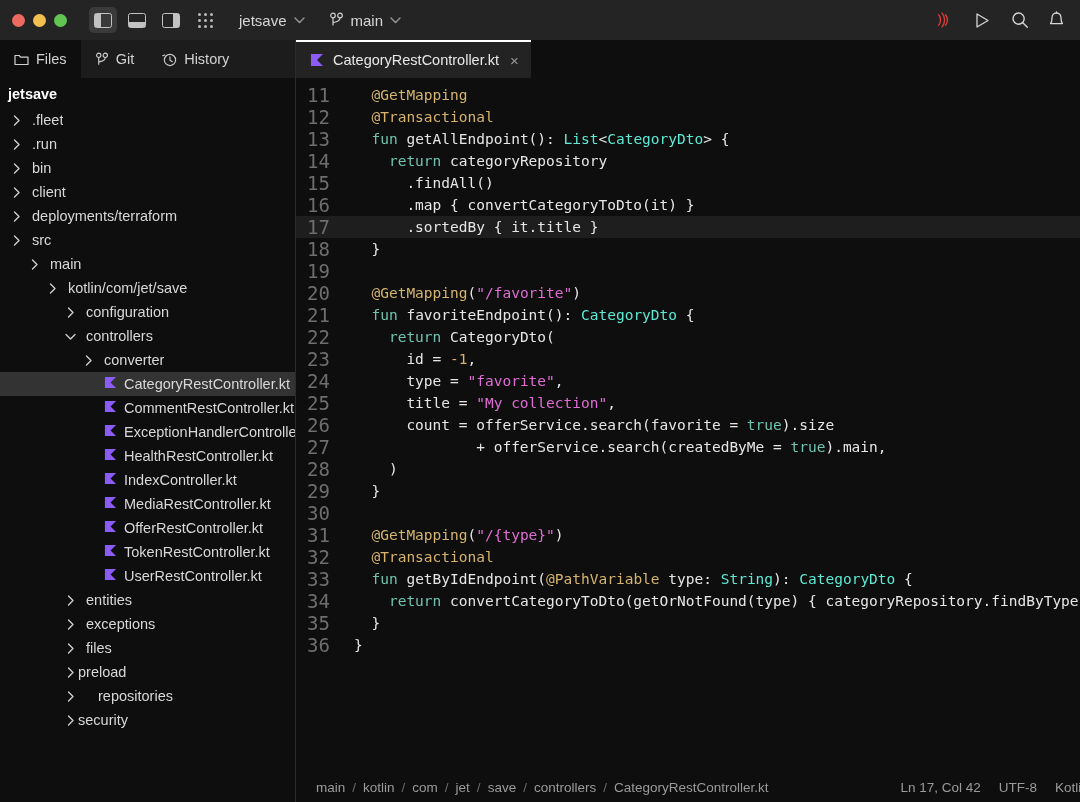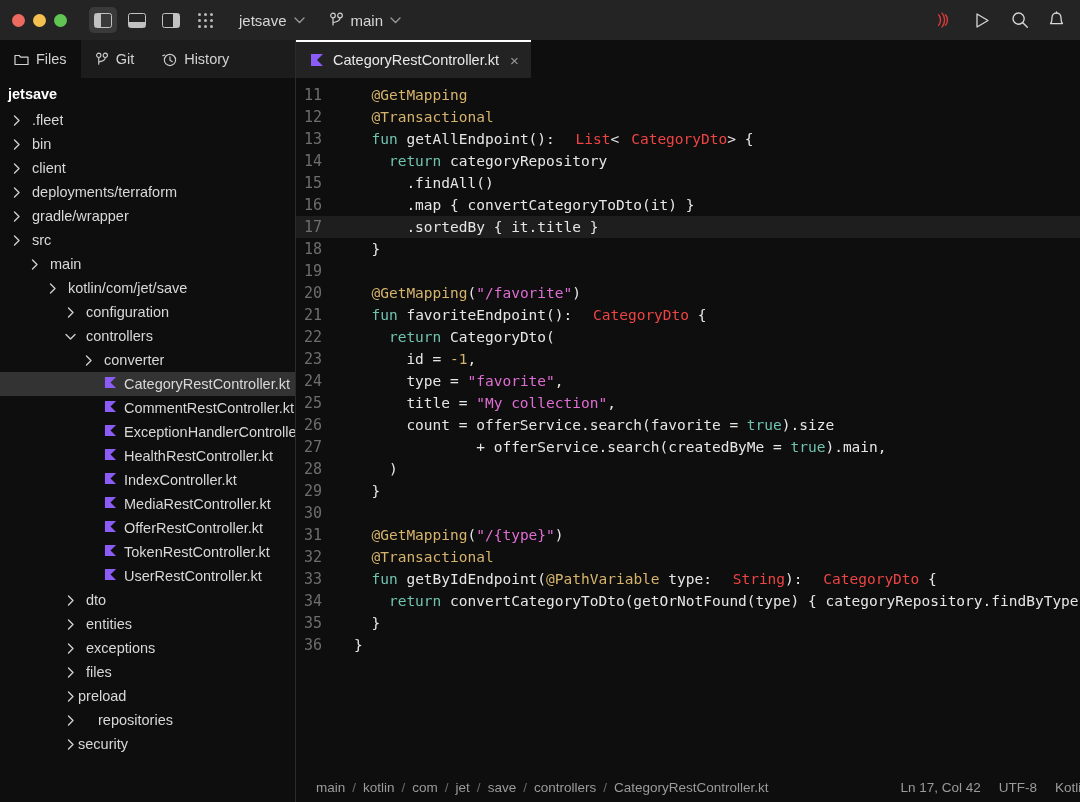--- a/index.html
+++ b/index.html
@@ -110,29 +110,29 @@
     flex: 1; position: relative; overflow: hidden;
     background: #0e0e0e;
     font-family: "DejaVu Sans Mono", "Liberation Mono", monospace;
     font-size: 14.5px;
     line-height: 22px;
     padding-top: 6px;
   }
   .cline { display: flex; height: 22px; align-items: center; white-space: pre; }
   .cline.hl { background: #1e1e1e; }
   .gutter {
-    width: 46px; flex: 0 0 46px; text-align: center; padding-right: 12px;
-    color: #6e6e6e; font-size: 15px;
+    width: 46px; flex: 0 0 46px; text-align: right; padding-right: 12px;
+    color: #6e6e6e; font-size: 19px;
   }
   .ctext { padding-left: 12px; color: #e6e6e6; }
 
   
   .k-ann { color: #d6b46c; }
   .k-kw  { color: #6fc3b0; }
-  .k-type{ color: #ef4444; margin-left: 12px; }
+  .k-type{ color: #5eead4; }
   .k-str { color: #e06dd4; }
   .k-num { color: #d6b46c; }
   .k-plain { color: #e6e6e6; }
 
   
   .status {
     height: 30px; display: flex; align-items: center;
     background: #0e0e0e; color: #9b9b9b; font-size: 13.5px;
     padding: 0 16px 0 20px;
   }
@@ -259,45 +259,45 @@
               </svg>
             </span>
             <span class="row-label" style="margin-left: 8px;">.fleet</span>
           </div>
           <div class="row">
             <span class="chev" style="margin-left: 8px;">
               <svg width="7" height="11" viewBox="0 0 7 11">
                 <path d="M1.5 1 L6 5.5 L1.5 10" stroke="#cfcfcf" stroke-width="1.35" fill="none" stroke-linecap="round" stroke-linejoin="round"></path>
               </svg>
             </span>
+            <span class="row-label" style="margin-left: 8px;">.run</span>
+          </div>
+          <div class="row">
+            <span class="chev" style="margin-left: 8px;">
+              <svg width="7" height="11" viewBox="0 0 7 11">
+                <path d="M1.5 1 L6 5.5 L1.5 10" stroke="#cfcfcf" stroke-width="1.35" fill="none" stroke-linecap="round" stroke-linejoin="round"></path>
+              </svg>
+            </span>
             <span class="row-label" style="margin-left: 8px;">bin</span>
           </div>
           <div class="row">
             <span class="chev" style="margin-left: 8px;">
               <svg width="7" height="11" viewBox="0 0 7 11">
                 <path d="M1.5 1 L6 5.5 L1.5 10" stroke="#cfcfcf" stroke-width="1.35" fill="none" stroke-linecap="round" stroke-linejoin="round"></path>
               </svg>
             </span>
             <span class="row-label" style="margin-left: 8px;">client</span>
           </div>
           <div class="row">
             <span class="chev" style="margin-left: 8px;">
               <svg width="7" height="11" viewBox="0 0 7 11">
                 <path d="M1.5 1 L6 5.5 L1.5 10" stroke="#cfcfcf" stroke-width="1.35" fill="none" stroke-linecap="round" stroke-linejoin="round"></path>
               </svg>
             </span>
             <span class="row-label" style="margin-left: 8px;">deployments/terraform</span>
-          </div>
-          <div class="row">
-            <span class="chev" style="margin-left: 8px;">
-              <svg width="7" height="11" viewBox="0 0 7 11">
-                <path d="M1.5 1 L6 5.5 L1.5 10" stroke="#cfcfcf" stroke-width="1.35" fill="none" stroke-linecap="round" stroke-linejoin="round"></path>
-              </svg>
-            </span>
-            <span class="row-label" style="margin-left: 8px;">gradle/wrapper</span>
           </div>
           <div class="row">
             <span class="chev" style="margin-left: 8px;">
               <svg width="7" height="11" viewBox="0 0 7 11">
                 <path d="M1.5 1 L6 5.5 L1.5 10" stroke="#cfcfcf" stroke-width="1.35" fill="none" stroke-linecap="round" stroke-linejoin="round"></path>
               </svg>
             </span>
             <span class="row-label" style="margin-left: 8px;">src</span>
           </div>
           <div class="row">
@@ -386,28 +386,20 @@
             <span class="kt-ico" style="margin-left: 104px;"><svg width="13" height="13" viewBox="0 0 14 14">
                 <path d="M1 1 L13 1 L7 7 L13 13 L1 13 Z" fill="#8b5cf6"></path>
               </svg></span>
             <span class="row-label">TokenRestController.kt</span>
           </div>
           <div class="row">
             <span class="kt-ico" style="margin-left: 104px;"><svg width="13" height="13" viewBox="0 0 14 14">
                 <path d="M1 1 L13 1 L7 7 L13 13 L1 13 Z" fill="#8b5cf6"></path>
               </svg></span>
             <span class="row-label">UserRestController.kt</span>
-          </div>
-          <div class="row">
-            <span class="chev" style="margin-left: 62px;">
-              <svg width="7" height="11" viewBox="0 0 7 11">
-                <path d="M1.5 1 L6 5.5 L1.5 10" stroke="#cfcfcf" stroke-width="1.35" fill="none" stroke-linecap="round" stroke-linejoin="round"></path>
-              </svg>
-            </span>
-            <span class="row-label" style="margin-left: 8px;">dto</span>
           </div>
           <div class="row">
             <span class="chev" style="margin-left: 62px;">
               <svg width="7" height="11" viewBox="0 0 7 11">
                 <path d="M1.5 1 L6 5.5 L1.5 10" stroke="#cfcfcf" stroke-width="1.35" fill="none" stroke-linecap="round" stroke-linejoin="round"></path>
               </svg>
             </span>
             <span class="row-label" style="margin-left: 8px;">entities</span>
           </div>
           <div class="row">

